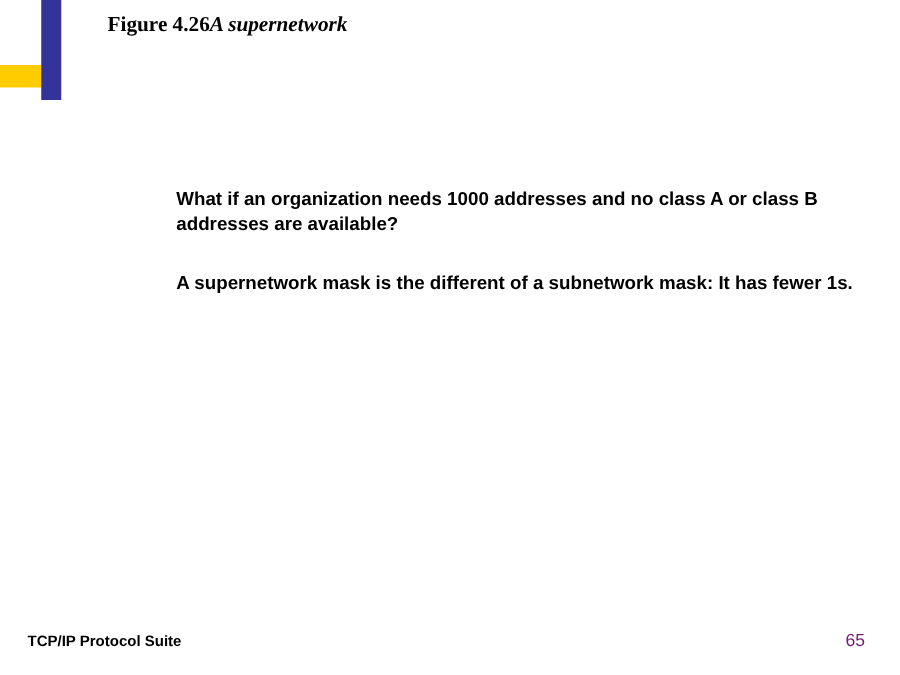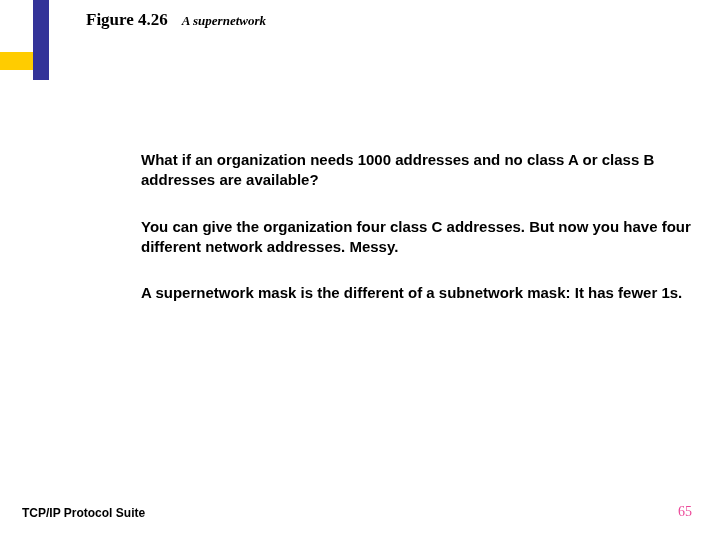--- a/index.html
+++ b/index.html
@@ -1,41 +1,40 @@
 <!DOCTYPE html>
 <html><head>
 <meta charset="utf-8">
 <style>
   * { margin: 0; padding: 0; box-sizing: border-box; }
   html, body { width: 720px; height: 540px; background: #fff; font-family: Verdana, Geneva, sans-serif; }
   .slide { position: relative; width: 720px; height: 540px; }
   .decor-h { position: absolute; left: 0; top: 52px; width: 40px; height: 18px; background: #ffcc00; }
   .decor-v { position: absolute; left: 33px; top: 0; width: 16px; height: 80px; background: #333399; }
-  .title-row { position: absolute; left: 86px; top: 10px; display: flex; align-items: baseline; gap: 14px; }
+  .title-row { position: absolute; left: 86px; top: 10px; display: flex; align-items: baseline; }
   .fig-label { font-family: "Times New Roman", Times, serif; font-weight: bold; font-size: 17px; color: #000; }
-  .fig-title { font-family: "Times New Roman", Times, serif; font-style: italic; font-weight: bold; font-size: 13px; color: #000; }
+  .fig-title { font-family: "Times New Roman", Times, serif; font-style: italic; font-weight: bold; font-size: 17px; color: #000; }
   .body { position: absolute; left: 93px; top: 150px; width: 560px; margin-left: 48px; }
   .para { font-weight: bold; font-size: 15px; line-height: 1.35; color: #000; margin-bottom: 26px; }
   .footer-left { position: absolute; left: 22px; bottom: 20px; font-weight: bold; font-size: 12px; color: #000; }
-  .footer-right { position: absolute; right: 28px; bottom: 20px; font-size: 14px; color: #ec4899; font-family: Liberation Serif, serif; }
+  .footer-right { position: absolute; right: 28px; bottom: 20px; font-size: 14px; color: #701a75; }
 </style>
 </head>
 <body>
 <div class="slide">
 
   <div class="decor-h"></div>
   <div class="decor-v"></div>
 
   <div class="title-row">
     <span class="fig-label">Figure 4.26</span>
     <span class="fig-title">A supernetwork</span>
   </div>
 
   <div class="body">
     <p class="para">What if an organization needs 1000 addresses and no class A or class B addresses are available?</p>
-    <p class="para">You can give the organization four class C addresses.   But now you have four different network addresses.  Messy.</p>
     <p class="para">A supernetwork mask is the different of a subnetwork mask: It has fewer 1s.</p>
   </div>
 
   <div class="footer-left">TCP/IP Protocol Suite</div>
   <div class="footer-right">65</div>
 
 </div>
 
 </body></html>

